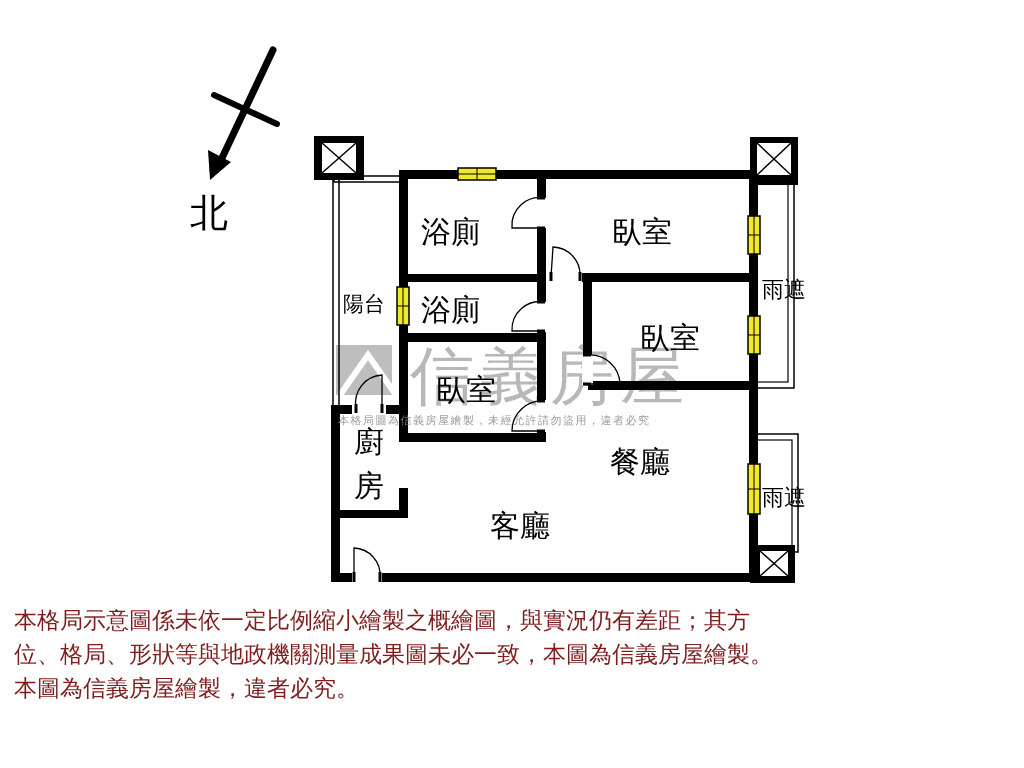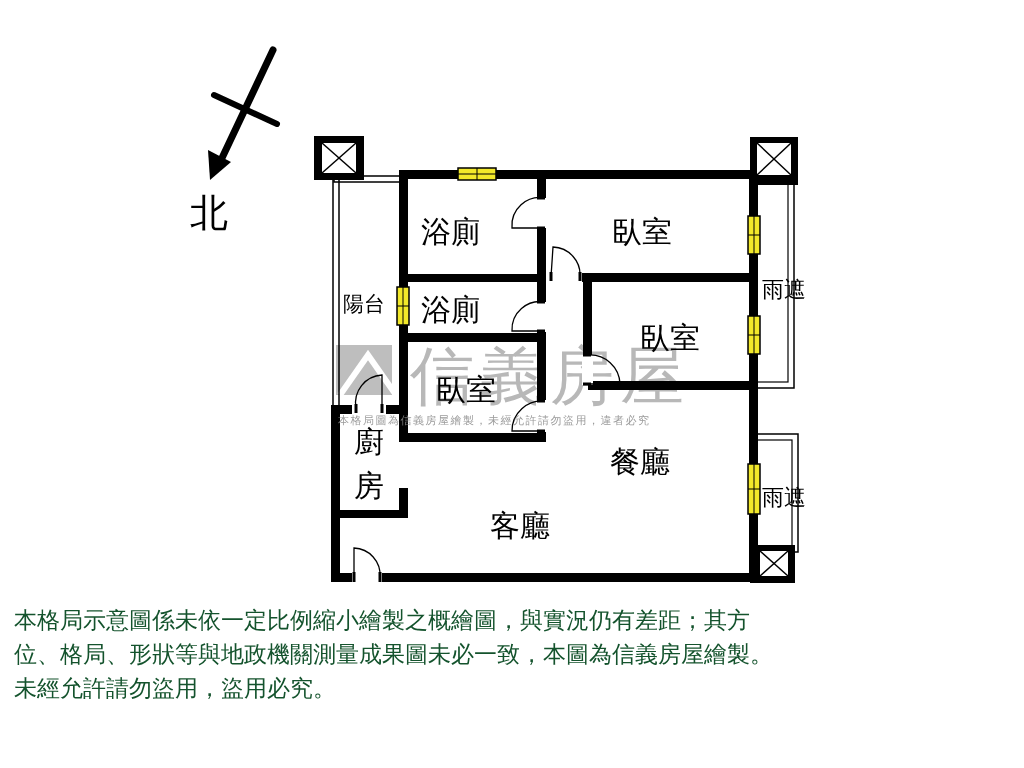--- a/index.html
+++ b/index.html
@@ -1,19 +1,19 @@
 <!DOCTYPE html>
 <html><head>
 <meta charset="utf-8">
 <style>
   html, body { margin:0; padding:0; background:#ffffff; }
   body { width:1024px; height:768px; position:relative; overflow:hidden; font-family:"DejaVu Serif","Liberation Serif",serif; }
   #plan { position:absolute; left:0; top:0; width:1024px; height:600px; }
   .room-label { font-family:"DejaVu Serif","Liberation Serif",serif; fill:#000; }
-  .disclaimer { position:absolute; left:14px; top:603px; width:1000px; font-family:"DejaVu Sans","Liberation Sans",sans-serif; font-size:23px; line-height:34px; color:#14532d; letter-spacing:0px; }
+  .disclaimer { position:absolute; left:14px; top:603px; width:1000px; font-family:"DejaVu Sans","Liberation Sans",sans-serif; font-size:23px; line-height:34px; color:#7f1d1d; letter-spacing:0px; }
   .disclaimer div { white-space:nowrap; }
 </style>
 </head>
 <body>
 
 <svg id="plan" viewBox="0 0 1024 600" xmlns="http://www.w3.org/2000/svg">
 
   <g>
     <line x1="273" y1="50" x2="222" y2="158" stroke="#000" stroke-width="7" stroke-linecap="round"></line>
     <polygon points="210,180 208,150 231,162" fill="#000"></polygon>
@@ -174,14 +174,14 @@
   <text class="room-label" x="354" y="496" font-size="30">房</text>
   <text class="room-label" x="610" y="472" font-size="30">餐廳</text>
   <text class="room-label" x="490" y="536" font-size="30">客廳</text>
   <text class="room-label" x="762" y="297" font-size="22">雨遮</text>
   <text class="room-label" x="762" y="505" font-size="22">雨遮</text>
 </svg>
 
 <div class="disclaimer">
   <div>本格局示意圖係未依一定比例縮小繪製之概繪圖，與實況仍有差距；其方</div>
   <div>位、格局、形狀等與地政機關測量成果圖未必一致，本圖為信義房屋繪製。</div>
-  <div>未經允許請勿盜用，盜用必究。</div>
+  <div>本圖為信義房屋繪製，違者必究。</div>
 </div>
 
 </body></html>

